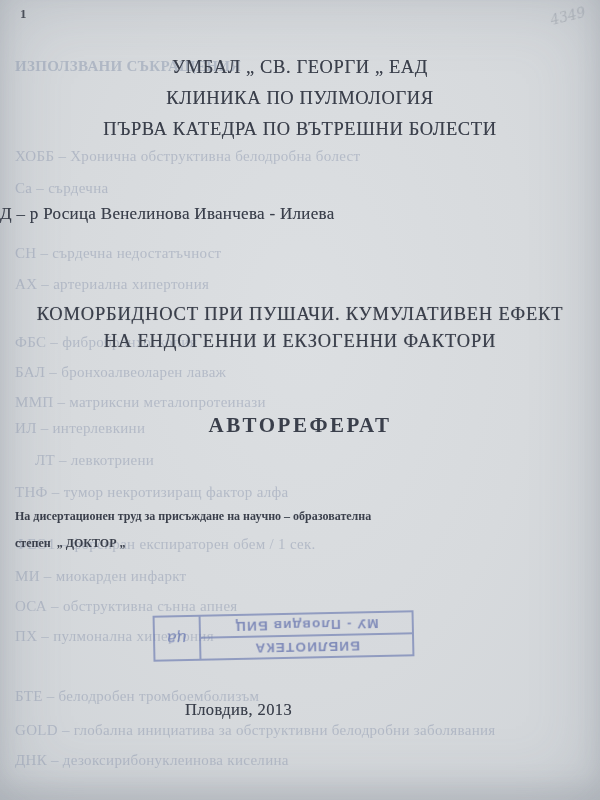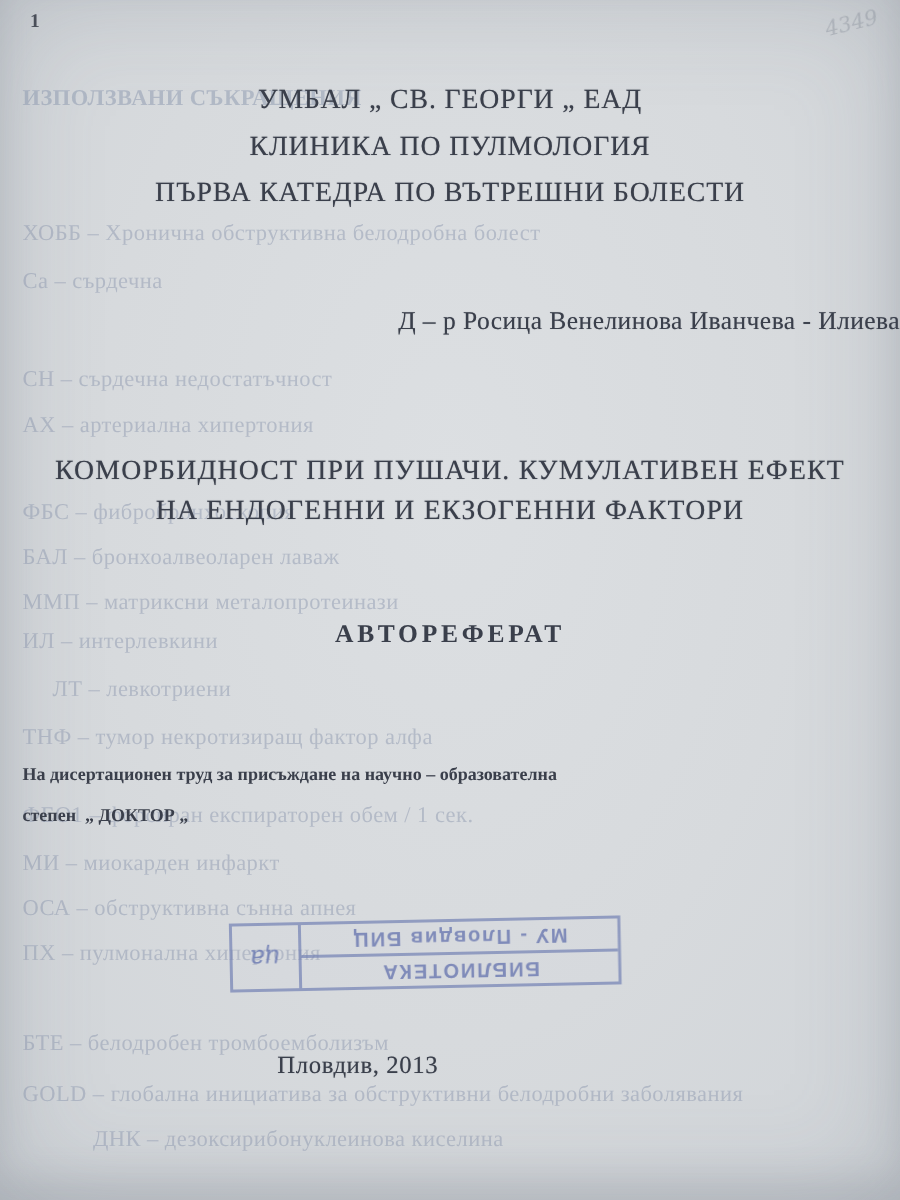--- a/index.html
+++ b/index.html
@@ -34,32 +34,32 @@
     right:14px;top:8px;font-size:14px;font-style:italic;
     color:rgba(138,144,156,0.45);transform:rotate(-14deg);
     font-family:"DejaVu Serif", serif;filter:blur(0.3px);
   }
   .institution{
     left:0;right:0;top:52px;text-align:center;
     font-size:18.5px;letter-spacing:0.6px;line-height:31px;
     text-shadow:0 0 0.6px rgba(58,63,75,0.55);
   }
   .author{
-    left:0;right:0;top:204px;text-align:right;
+    left:0;right:0;top:204px;text-align:left;
     font-size:17px;letter-spacing:0.3px;
     text-shadow:0 0 0.5px rgba(58,63,75,0.5);
   }
   .thesis-title{
     left:10px;right:10px;top:301px;text-align:center;
     font-size:18.5px;letter-spacing:0.8px;line-height:27px;
     text-shadow:0 0 0.7px rgba(58,63,75,0.6);
   }
   .doc-type{
     left:0;right:0;top:413px;text-align:center;
-    font-size:17px;font-weight:bold;letter-spacing:2.5px;
+    font-size:21px;font-weight:bold;letter-spacing:2.5px;
   }
   .degree{
     left:15px;top:503px;width:520px;
     font-size:12px;font-weight:bold;line-height:27px;
     white-space:pre-wrap;
   }
   .footer-city{
     left:16px;top:700px;width:445px;text-align:center;
     font-size:16.5px;letter-spacing:0.4px;
     text-shadow:0 0 0.5px rgba(58,63,75,0.5);
@@ -108,21 +108,21 @@
     <div class="ghost-line" style="left: 15px; top: 394px;">ММП – матриксни металопротеинази</div>
     <div class="ghost-line" style="left: 15px; top: 420px;">ИЛ – интерлевкини</div>
     <div class="ghost-line" style="left: 15px; top: 452px; margin-left: 20px;">ЛТ – левкотриени</div>
     <div class="ghost-line" style="left: 15px; top: 484px;">ТНФ – тумор некротизиращ фактор алфа</div>
     <div class="ghost-line" style="left: 15px; top: 536px;">ФЕО1 – форсиран експираторен обем / 1 сек.</div>
     <div class="ghost-line" style="left: 15px; top: 568px;">МИ – миокарден инфаркт</div>
     <div class="ghost-line" style="left: 15px; top: 598px;">ОСА – обструктивна сънна апнея</div>
     <div class="ghost-line" style="left: 15px; top: 628px;">ПХ – пулмонална хипертония</div>
     <div class="ghost-line" style="left: 15px; top: 688px;">БТЕ – белодробен тромбоемболизъм</div>
     <div class="ghost-line" style="left: 15px; top: 722px;">GOLD – глобална инициатива за обструктивни белодробни заболявания</div>
-    <div class="ghost-line" style="left: 15px; top: 752px; margin-left: 47px;">ДНК – дезоксирибонуклеинова киселина</div>
+    <div class="ghost-line" style="left: 15px; top: 752px;">ДНК – дезоксирибонуклеинова киселина</div>
   </div>
 
 <div class="ink page-num">1</div>
 
 <div class="ink pencil-note">4349</div>
 
 <div class="ink institution">
   <div>УМБАЛ „ СВ. ГЕОРГИ „ ЕАД</div>
   <div>КЛИНИКА ПО ПУЛМОЛОГИЯ</div>
   <div>ПЪРВА КАТЕДРА ПО ВЪТРЕШНИ БОЛЕСТИ</div>

